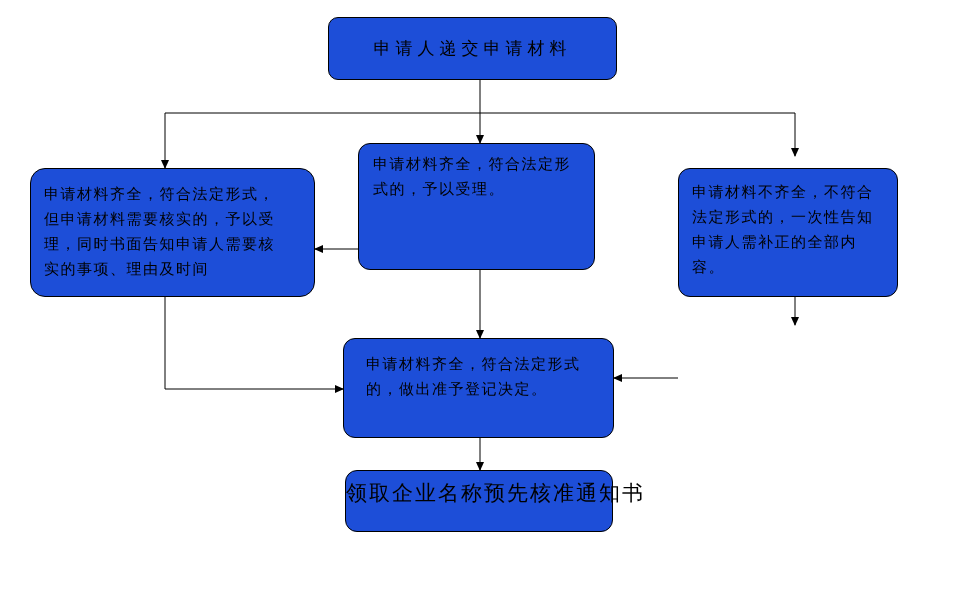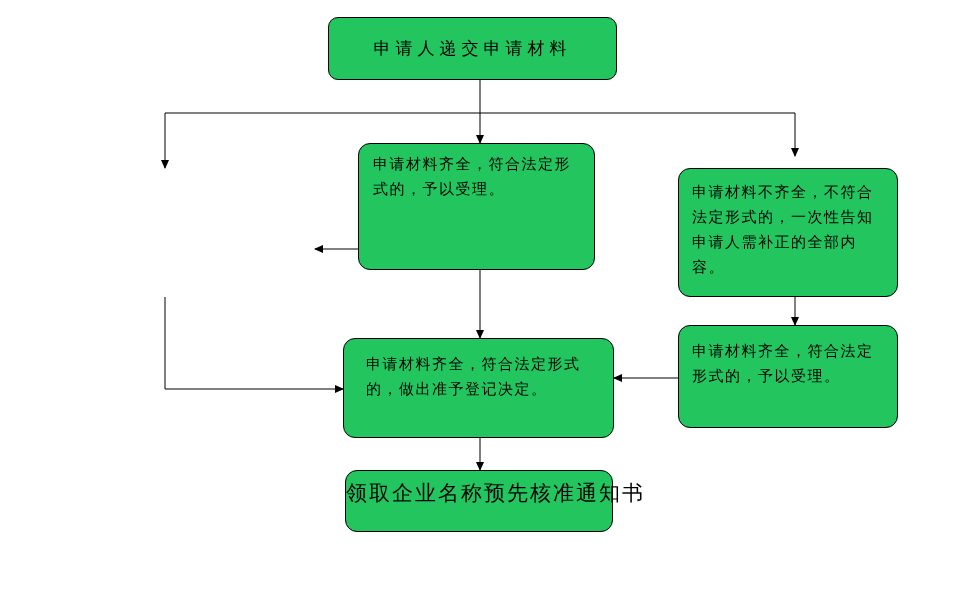--- a/index.html
+++ b/index.html
@@ -21,21 +21,21 @@
     left: 0;
     top: 0;
     width: 974px;
     height: 589px;
   }
   .node {
     position: absolute;
     box-sizing: border-box;
     border: 1px solid #000000;
     border-radius: 12px;
-    background: #22c55e;
+    background: #1d4ed8;
     font-size: 15px;
     line-height: 25px;
     letter-spacing: 1.5px;
     white-space: pre;
   }
   .node-start {
     left: 328px; top: 17px; width: 289px; height: 63px;
     border-radius: 10px;
     display: flex; align-items: center; justify-content: center;
     font-size: 17px; letter-spacing: 5px; white-space: nowrap;
@@ -91,30 +91,32 @@
       <path d="M795,285 L795,325" marker-end="url(#arrow)"></path>
       <path d="M678,378 L614,378" marker-end="url(#arrow)"></path>
       <path d="M480,438 L480,470" marker-end="url(#arrow)"></path>
     </g>
   </svg>
 
   <div class="node node-start">
     <span>申请人递交申请材料</span>
   </div>
 
+  <div class="node node-verify">申请材料齐全，符合法定形式，
+但申请材料需要核实的，予以受
+理，同时书面告知申请人需要核
+实的事项、理由及时间</div>
 
   <div class="node node-accept">申请材料齐全，符合法定形
 式的，予以受理。</div>
 
   <div class="node node-incomplete">申请材料不齐全，不符合
 法定形式的，一次性告知
 申请人需补正的全部内
 容。</div>
 
-  <div class="node node-accept2">申请材料齐全，符合法定
-形式的，予以受理。</div>
 
   <div class="node node-decision">申请材料齐全，符合法定形式
 的，做出准予登记决定。</div>
 
   <div class="node node-end">领取企业名称预先核准通知书</div>
 
 </div>
 
 </body></html>

